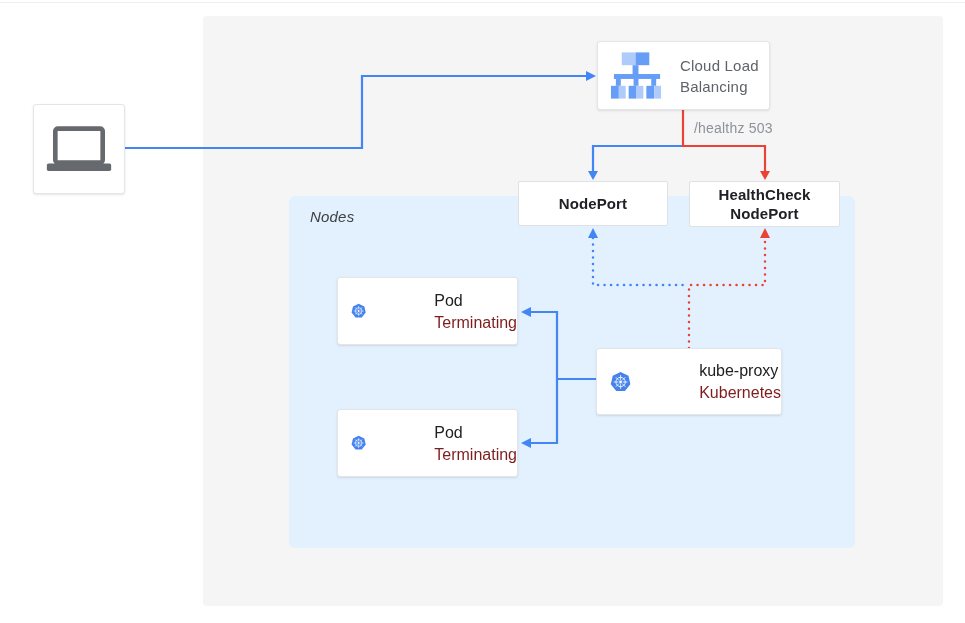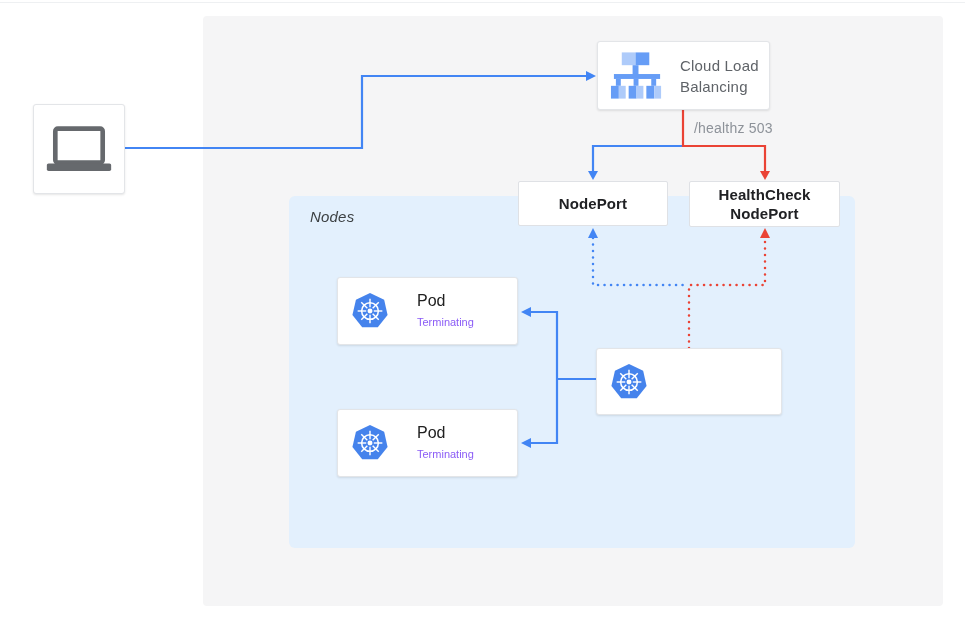--- a/index.html
+++ b/index.html
@@ -45,24 +45,24 @@
 
   .port-box {
     position: absolute; background: #ffffff; border: 1px solid #dfe1e5; border-radius: 2px;
     display: flex; flex-direction: column; align-items: center; justify-content: center;
     font-weight: bold; font-size: 15px; color: var(--text-dark, #202124);
     line-height: 19px; letter-spacing: .1px;
   }
   .nodeport-box { left: 518px; top: 181px; width: 150px; height: 45px; }
   .healthcheck-box { left: 689px; top: 181px; width: 151px; height: 46px; }
 
-  .k8s-card { padding-left: 13px; }
+  .k8s-card { padding-left: 13px; gap: 40px; }
   .k8s-text { margin-left: 28px; }
   .k8s-title { font-size: 16px; color: #212121; line-height: 22px; }
-  .k8s-sub { font-size: 11px; color: #8b5cf6; line-height: 21px; }
+  .k8s-sub { font-size: 16px; color: #7f1d1d; line-height: 21px; }
 
   .pod1-card { left: 337px; top: 277px; width: 181px; height: 68px; }
   .pod2-card { left: 337px; top: 409px; width: 181px; height: 68px; }
   .kubeproxy-card { left: 596px; top: 348px; width: 186px; height: 67px; }
 
   .healthz {
     position: absolute; left: 694px; top: 120px;
     font-size: 14px; font-weight: normal; color: #8d9299; letter-spacing: .2px;
   }
 
@@ -202,15 +202,19 @@
           <line x1="20" y1="24" x2="20" y2="33"></line>
         <line x1="7" y1="20" x2="16" y2="20"></line>
           <line x1="24" y1="20" x2="33" y2="20"></line>
         <line x1="10.8" y1="10.8" x2="17.2" y2="17.2"></line>
           <line x1="22.8" y1="22.8" x2="29.2" y2="29.2"></line>
         <line x1="29.2" y1="10.8" x2="22.8" y2="17.2"></line>
           <line x1="17.2" y1="22.8" x2="10.8" y2="29.2"></line>
       </g>
       <circle cx="20" cy="20" r="2.6" fill="#ffffff"></circle>
     </svg>
+    <div class="k8s-text">
+      <div class="k8s-title">kube-proxy</div>
+      <div class="k8s-sub">Kubernetes</div>
+    </div>
   </div>
 
 </div>
 
 </body></html>

